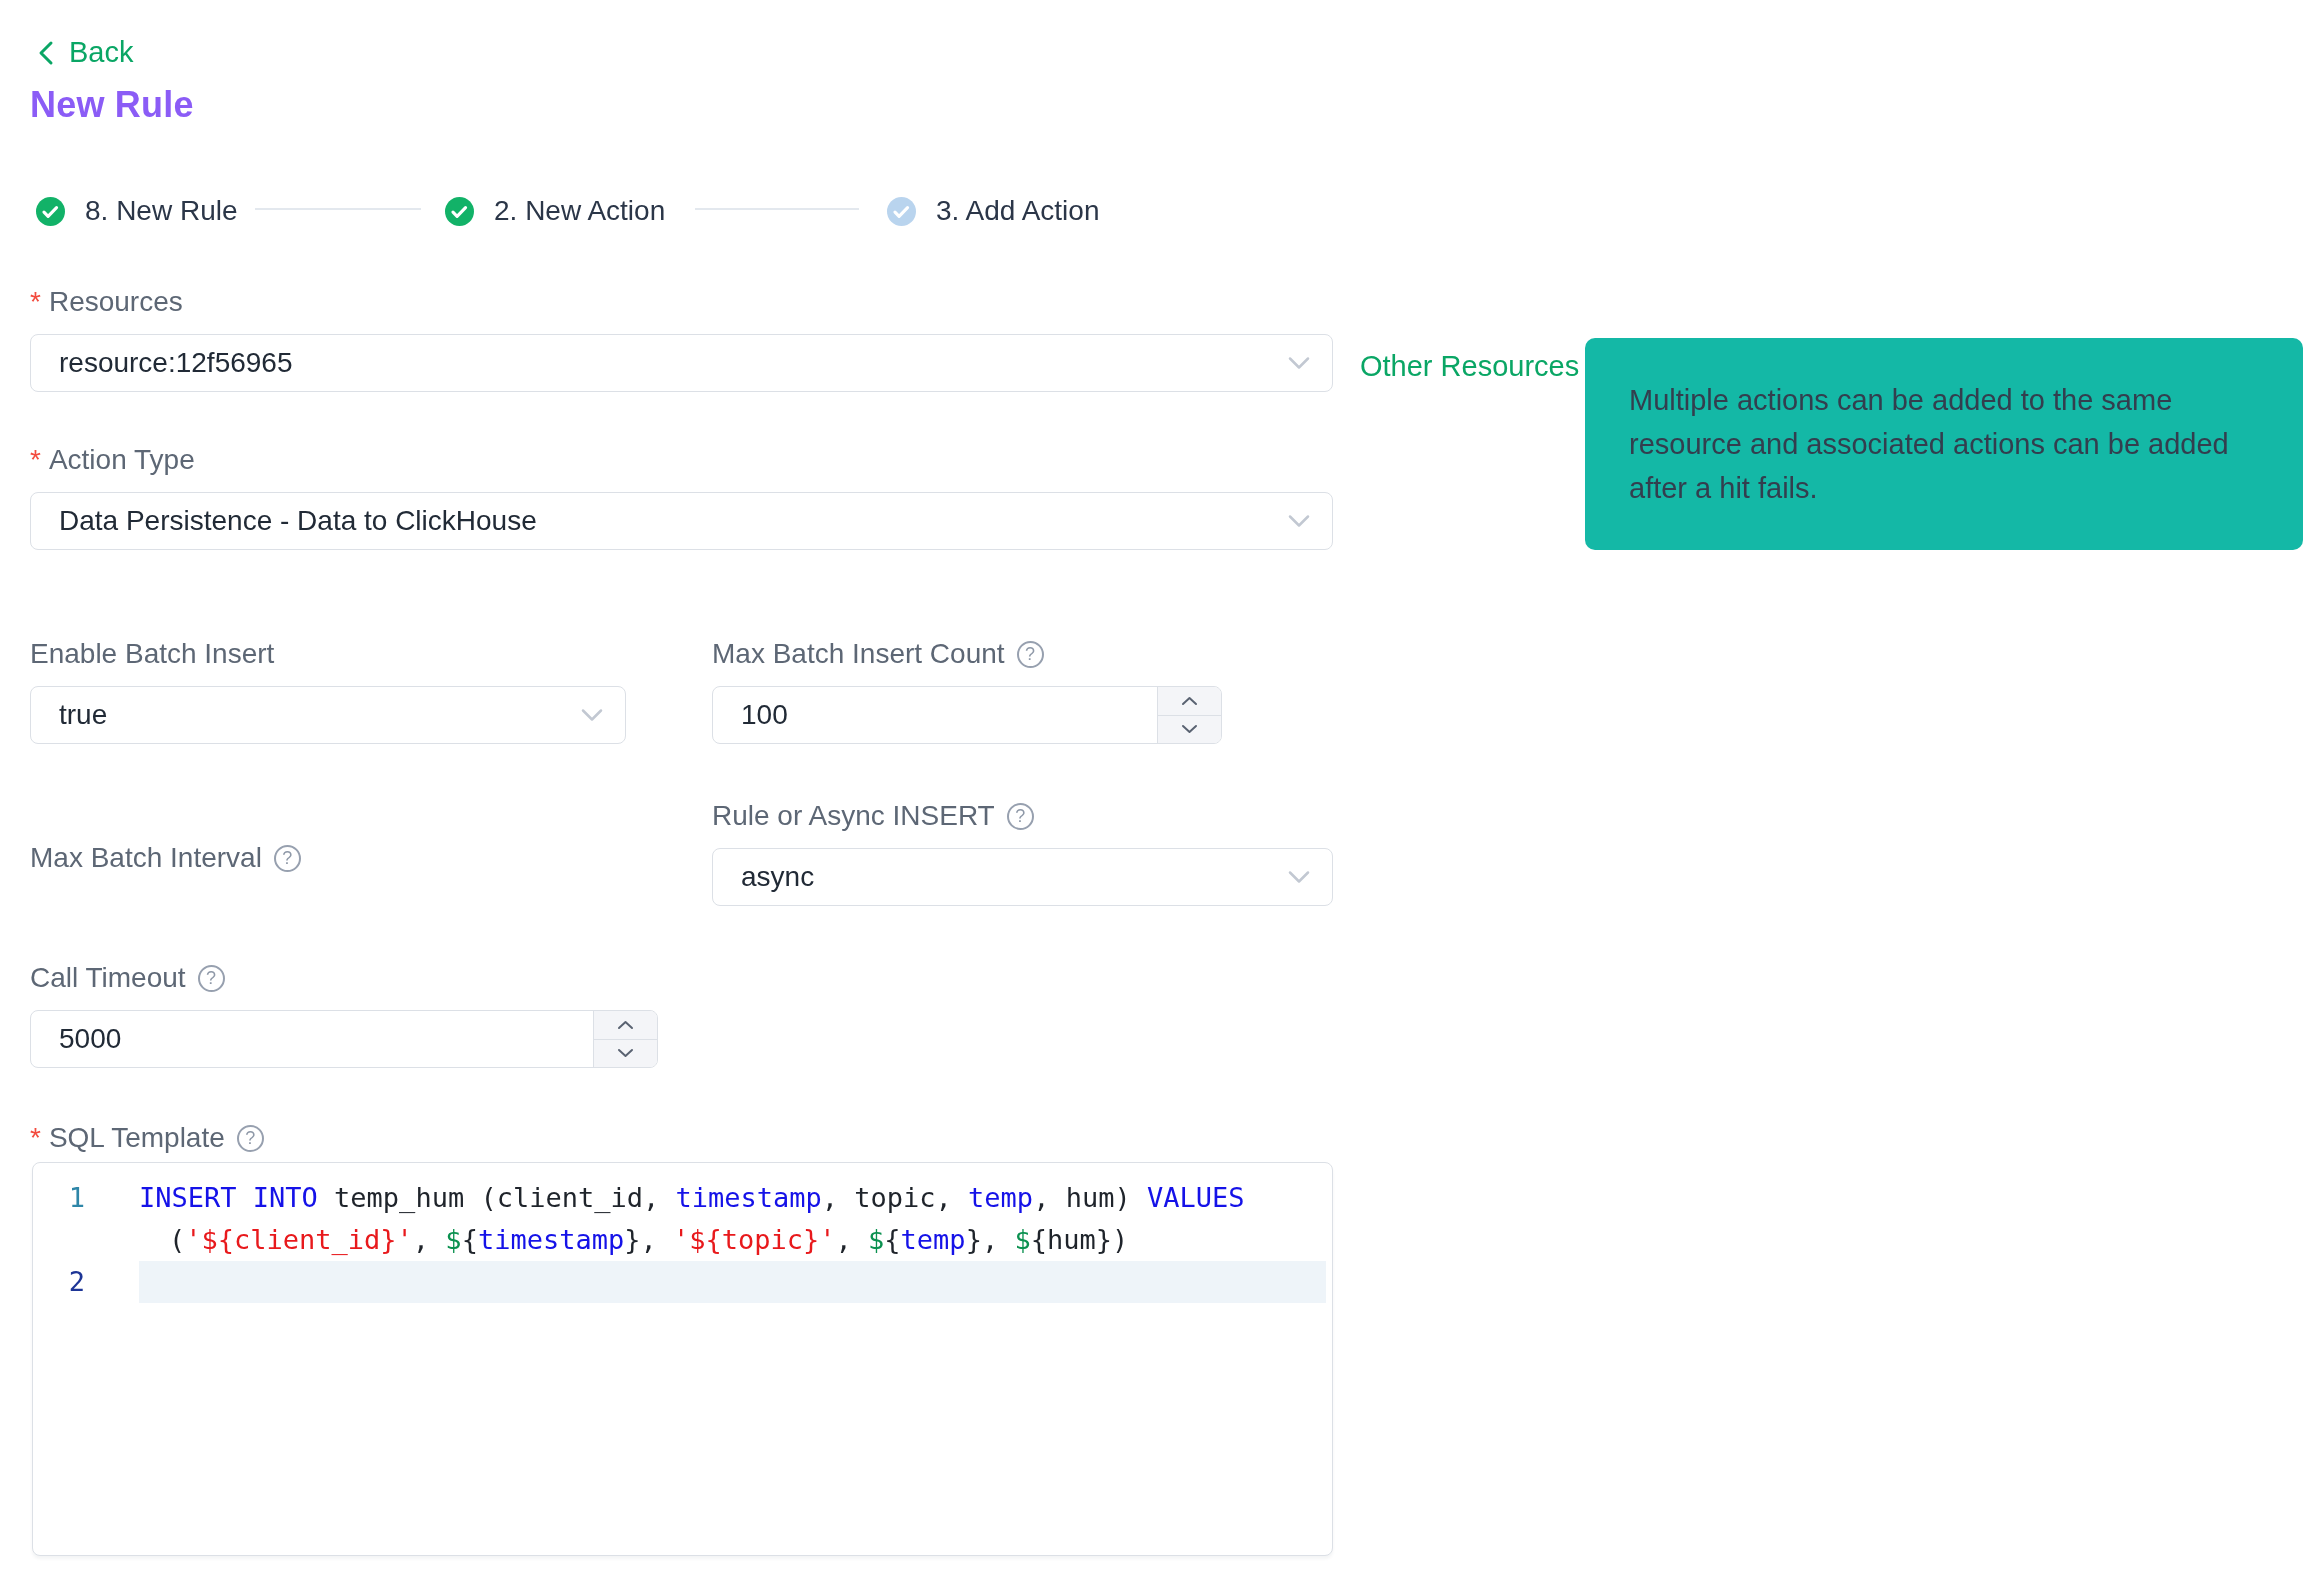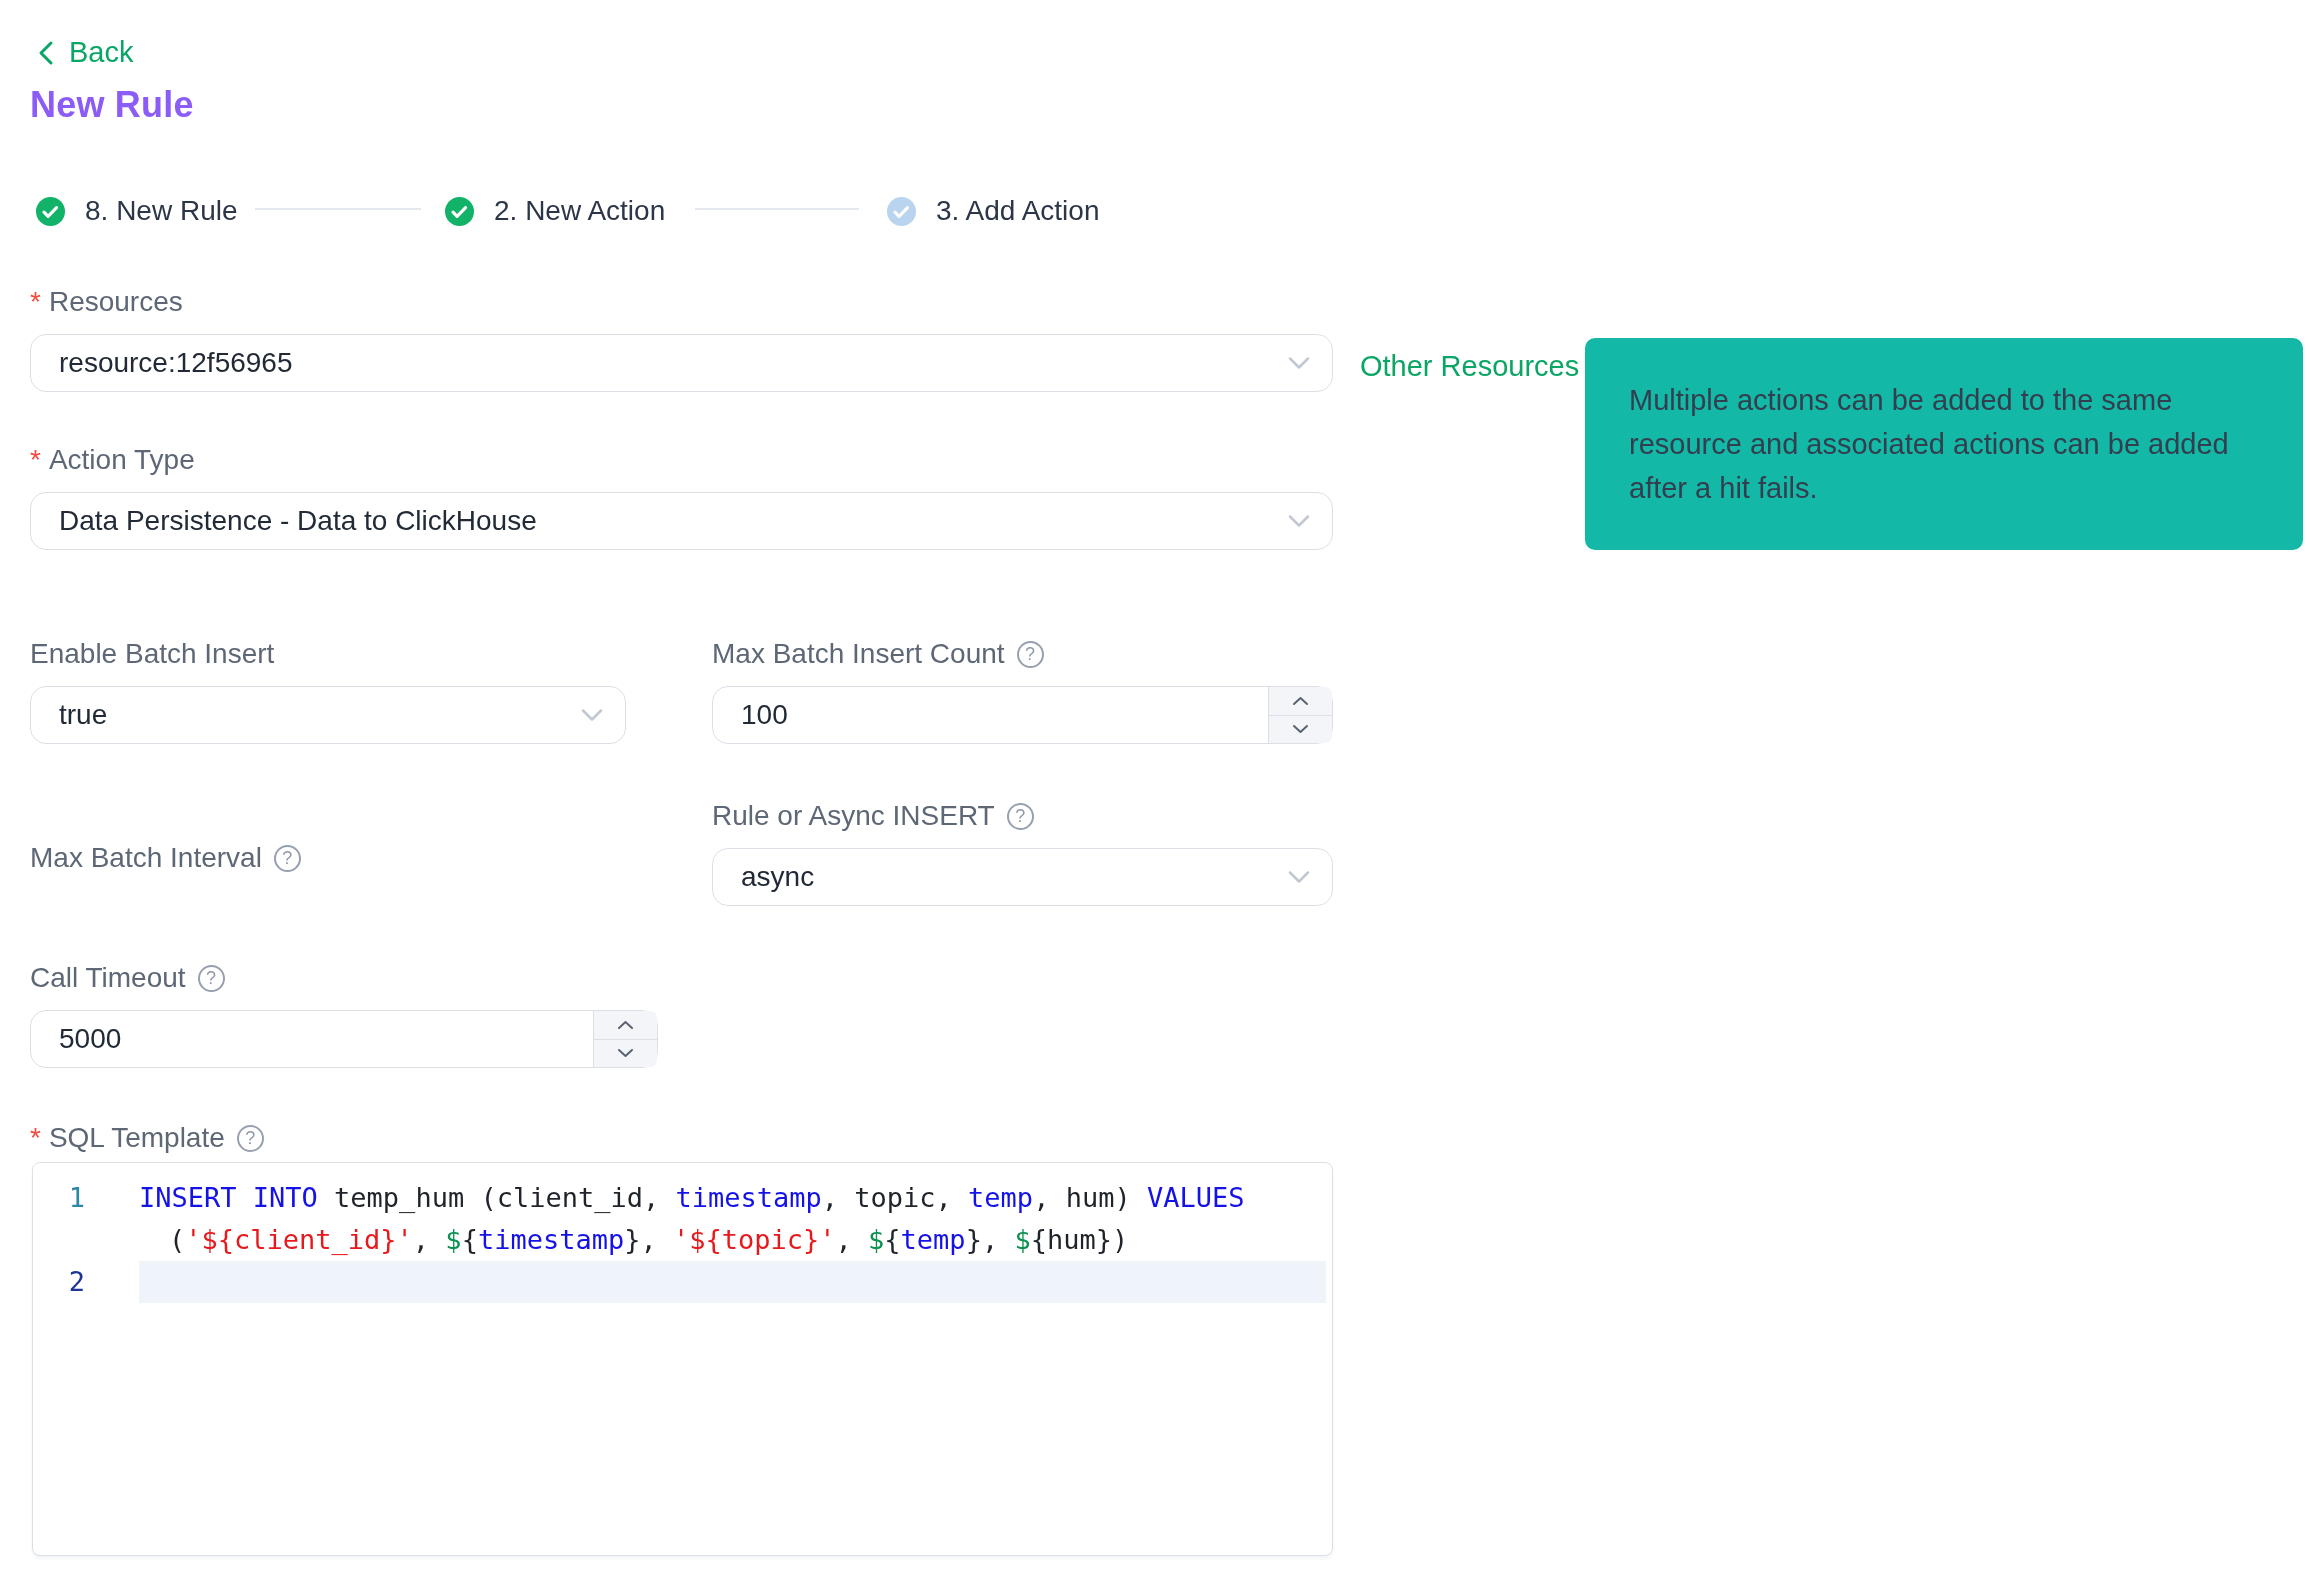--- a/index.html
+++ b/index.html
@@ -25,21 +25,21 @@
   .flabel{display:flex;align-items:center;font-size:28px;color:#5d6775;white-space:nowrap;}
   .req{color:#f34b3e;margin-right:8px;font-size:28px;}
   .help{
     display:inline-flex;align-items:center;justify-content:center;
     width:27px;height:27px;margin-left:12px;border:2px solid #97a0af;border-radius:50%;
     font-size:18px;color:#8f99a8;box-sizing:border-box;cursor:pointer;flex:0 0 auto;
   }
 
   
   .field{
-    position:absolute;height:58px;background:#fff;border:1px solid #dce0e6;border-radius:16px;
+    position:absolute;height:58px;background:#fff;border:1px solid #dce0e6;border-radius:8px;
     box-sizing:border-box;display:flex;align-items:center;cursor:pointer;
   }
   .field .val{font-size:28px;color:#212a36;padding-left:28px;white-space:nowrap;}
   .chev{position:absolute;right:22px;top:50%;transform:translateY(-50%);}
 
   
   .stepper{
     position:absolute;right:0;top:0;bottom:0;width:63px;border-left:1px solid #dce0e6;
     display:flex;flex-direction:column;border-radius:0 7px 7px 0;overflow:hidden;
   }
@@ -150,21 +150,21 @@
   <div class="abs flabel" style="left:712px;top:638px;">
     <span>Max Batch Insert Count</span>
     <span class="help">?</span>
   </div>
   <div class="field" style="left:30px;top:686px;width:596px;">
     <span class="val">true</span>
     <svg class="chev" width="22" height="13" viewBox="0 0 22 13">
         <polyline points="2,2 11,11 20,2" fill="none" stroke="#c2c8d2" stroke-width="2.5" stroke-linecap="round" stroke-linejoin="round"></polyline>
       </svg>
   </div>
-  <div class="field" style="left:712px;top:686px;width:621px;">
+  <div class="field" style="left:712px;top:686px;width:510px;">
     <span class="val">100</span>
     <div class="stepper">
       <button class="stepbtn up">
           <svg width="17" height="10" viewBox="0 0 17 10">
             <polyline points="2,8 8.5,2 15,8" fill="none" stroke="#5a6372" stroke-width="2" stroke-linecap="round" stroke-linejoin="round"></polyline>
           </svg>
         </button>
       <button class="stepbtn down">
           <svg width="17" height="10" viewBox="0 0 17 10">
             <polyline points="2,2 8.5,8 15,2" fill="none" stroke="#5a6372" stroke-width="2" stroke-linecap="round" stroke-linejoin="round"></polyline>

